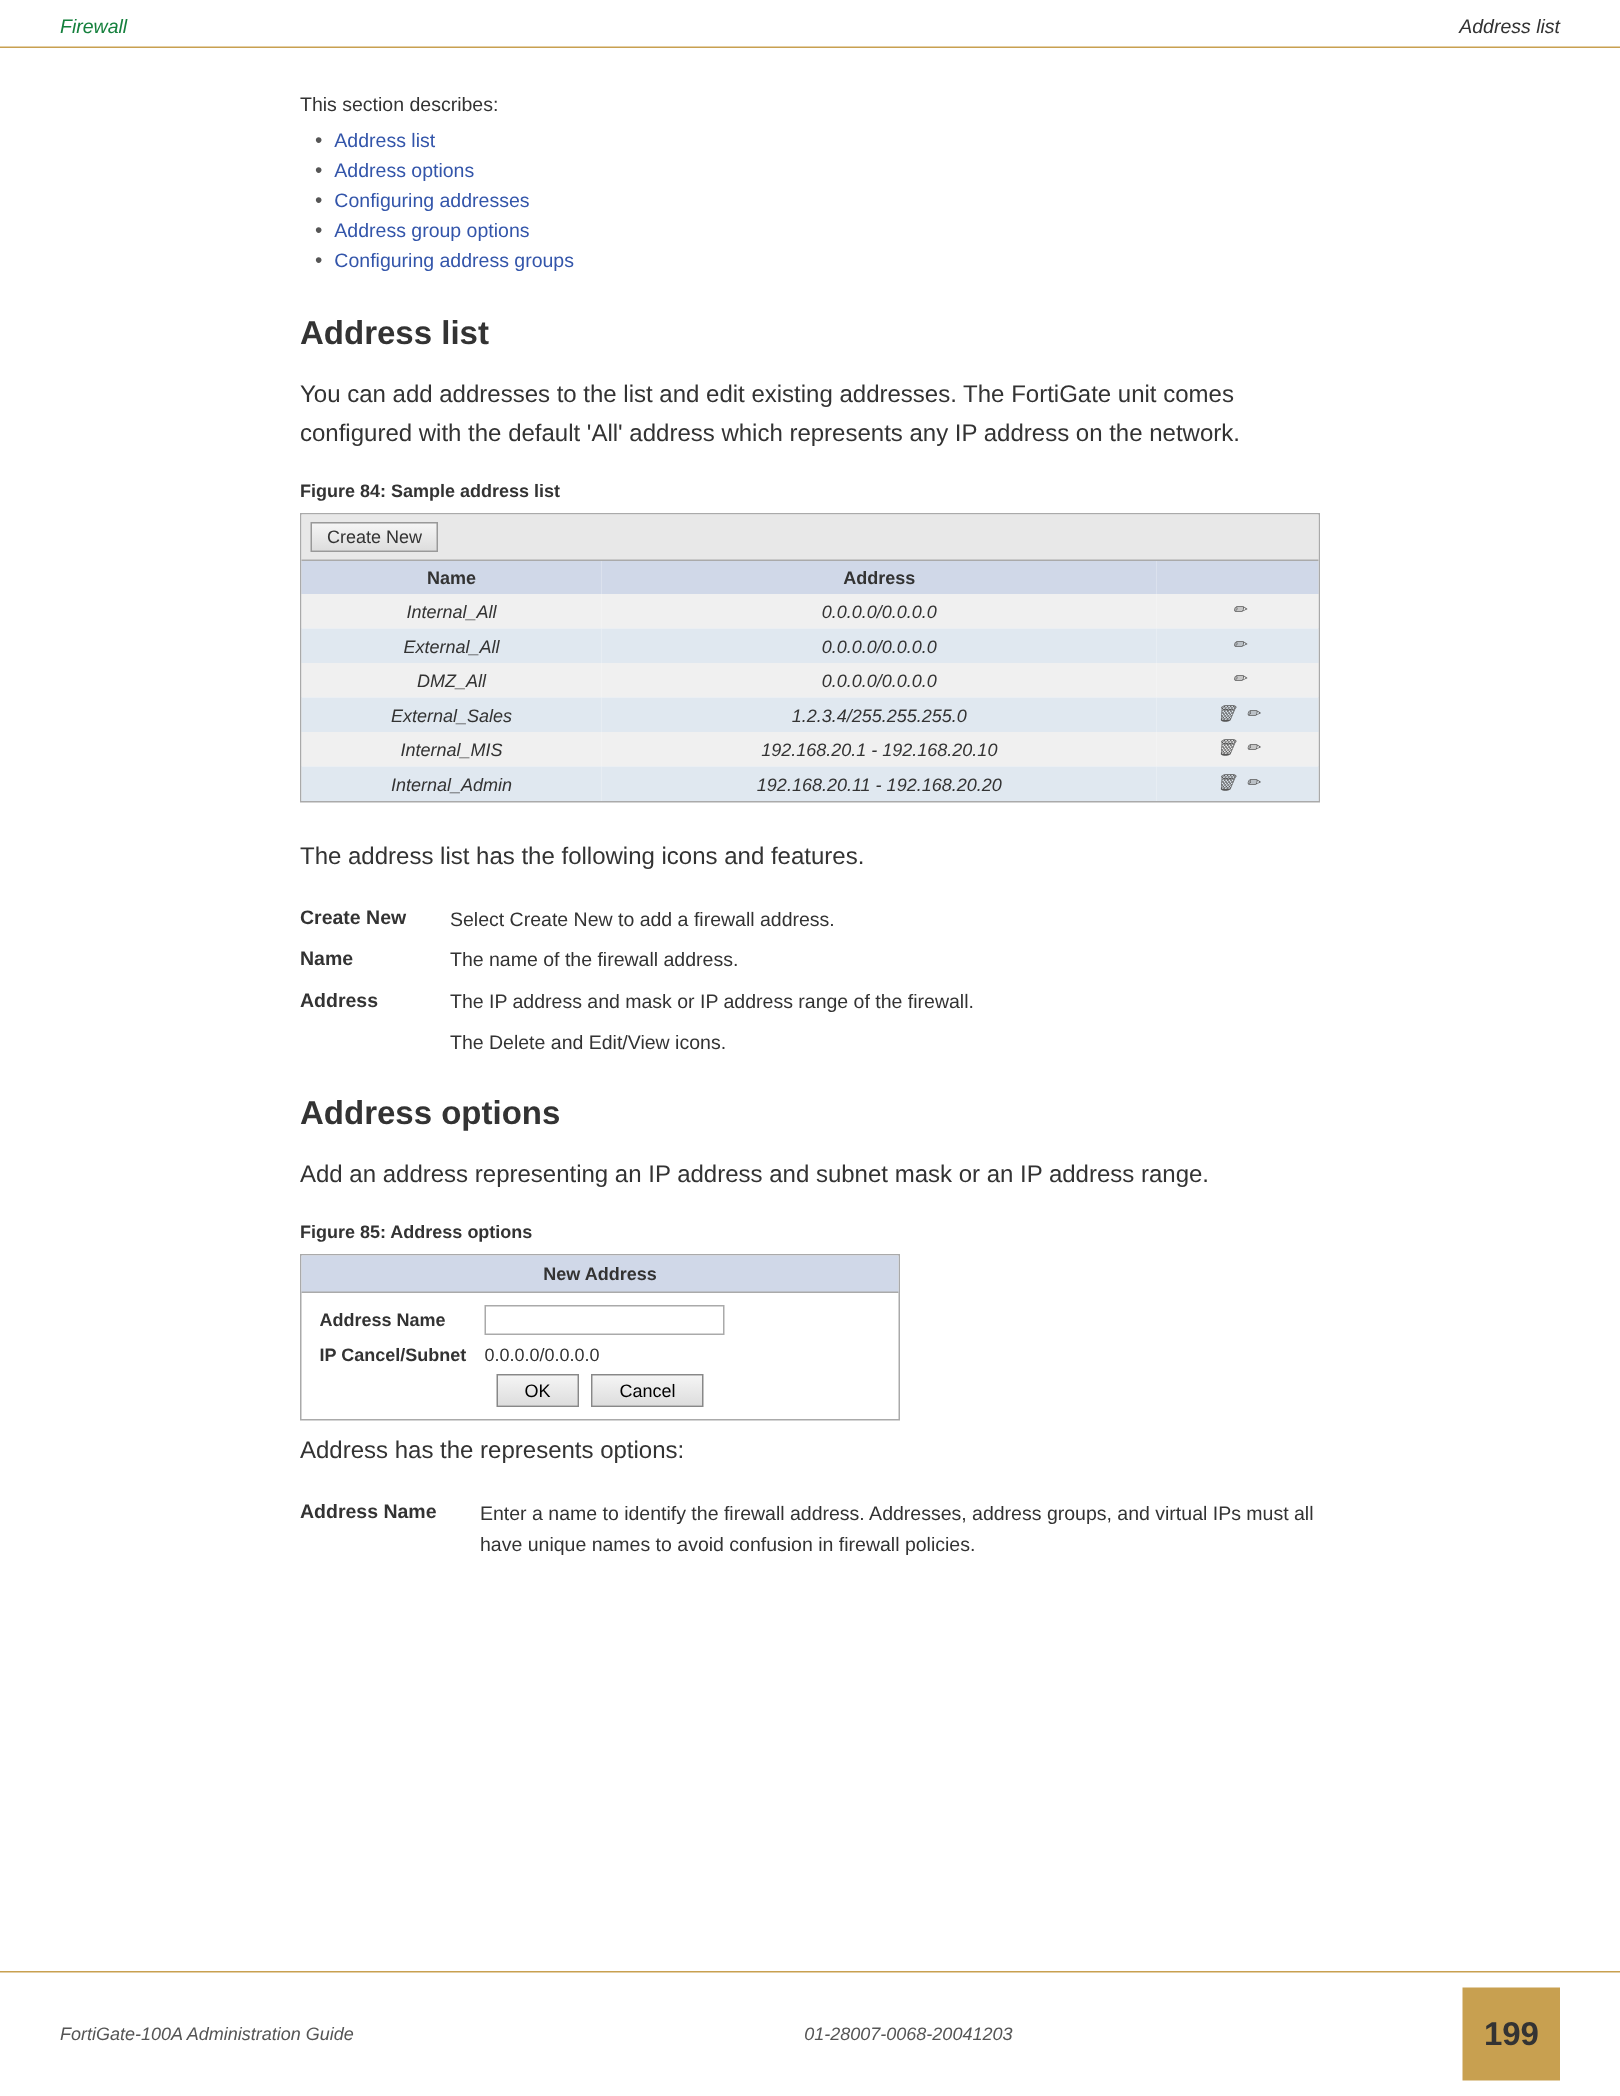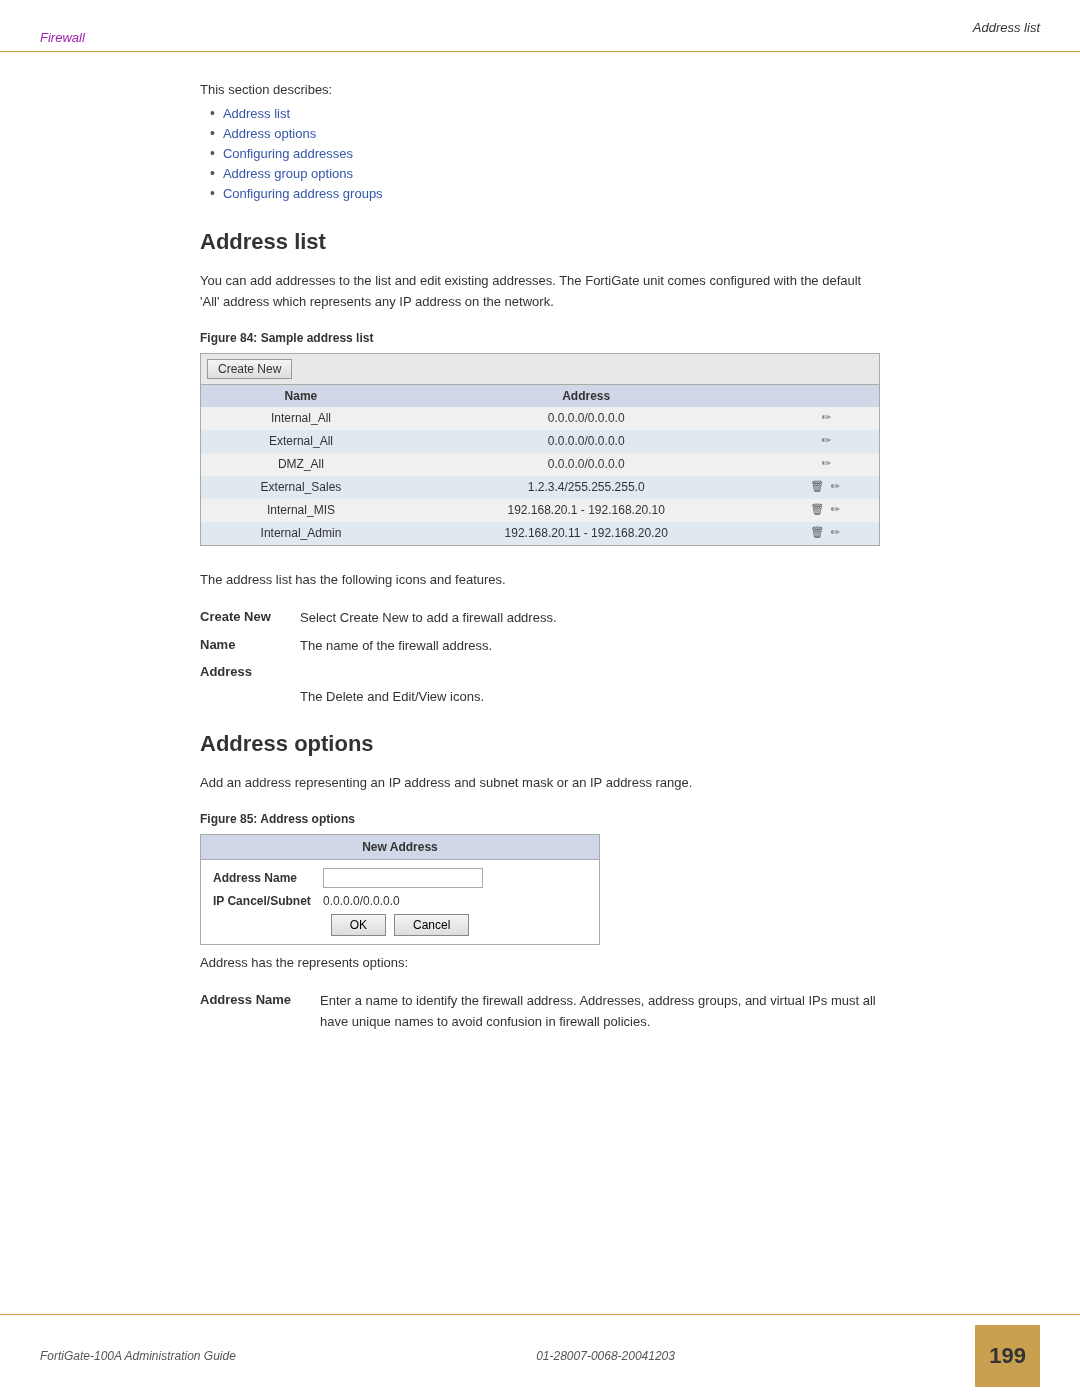--- a/index.html
+++ b/index.html
@@ -17,22 +17,21 @@
     .page-header {
       display: flex;
       justify-content: space-between;
       align-items: center;
       padding: 10px 40px 6px 40px;
       border-bottom: 1px solid #c8a050;
     }
     .header-left {
       font-style: italic;
       font-size: 13px;
-      color: #a21caf;
-      margin-top: 20px;
+      color: #15803d;
     }
     .header-right {
       font-style: italic;
       font-size: 13px;
       color: #333;
     }
 
     
     .content {
       padding: 30px 100px 60px 200px;
@@ -73,21 +72,21 @@
     .section-heading {
       font-size: 22px;
       font-weight: bold;
       color: #333;
       margin-bottom: 16px;
       margin-top: 10px;
     }
 
     
     .body-text {
-      font-size: 13px;
+      font-size: 16px;
       line-height: 1.6;
       margin-bottom: 18px;
       max-width: 680px;
     }
 
     
     .figure-caption {
       font-size: 12px;
       font-weight: bold;
       margin-bottom: 8px;
@@ -132,20 +131,21 @@
     .addr-table tbody tr:nth-child(odd) {
       background: #f0f0f0;
     }
     .addr-table tbody tr:nth-child(even) {
       background: #e0e8f0;
     }
     .addr-table tbody td {
       padding: 3px 8px;
       text-align: center;
       font-size: 12px;
+      font-style: italic;
     }
     .addr-table tbody td:first-child {
       text-align: center;
     }
     .icon-cell {
       text-align: right;
       white-space: nowrap;
     }
     .tbl-icon {
       display: inline-block;
@@ -371,20 +371,21 @@
     <div class="feature-item">
       <span class="feature-label">Create New</span>
       <span class="feature-desc">Select Create New to add a firewall address.</span>
     </div>
     <div class="feature-item">
       <span class="feature-label">Name</span>
       <span class="feature-desc">The name of the firewall address.</span>
     </div>
     <div class="feature-item">
       <span class="feature-label">Address</span>
+      <span class="feature-desc">The IP address and mask or IP address range of the firewall.</span>
     </div>
     <div class="feature-item">
       <span class="feature-label"></span>
       <span class="feature-desc">The Delete and Edit/View icons.</span>
     </div>
   </div>
 
   <h2 class="section-heading">Address options</h2>
   <p class="body-text">Add an address representing an IP address and subnet mask or an IP address range.</p>
 

